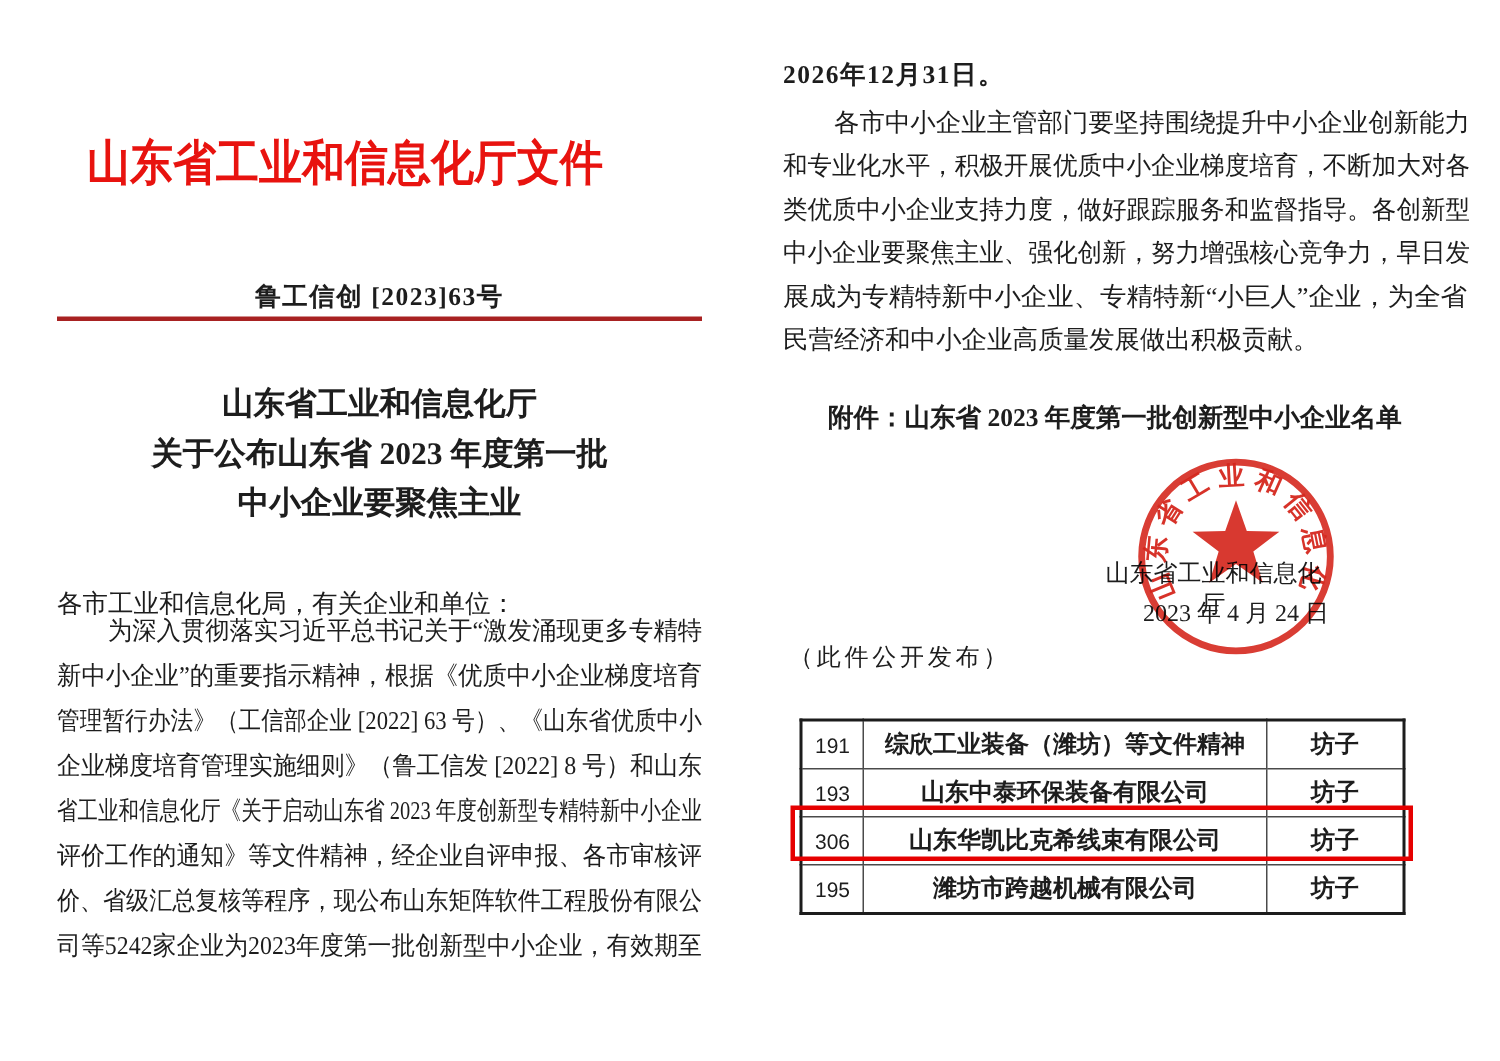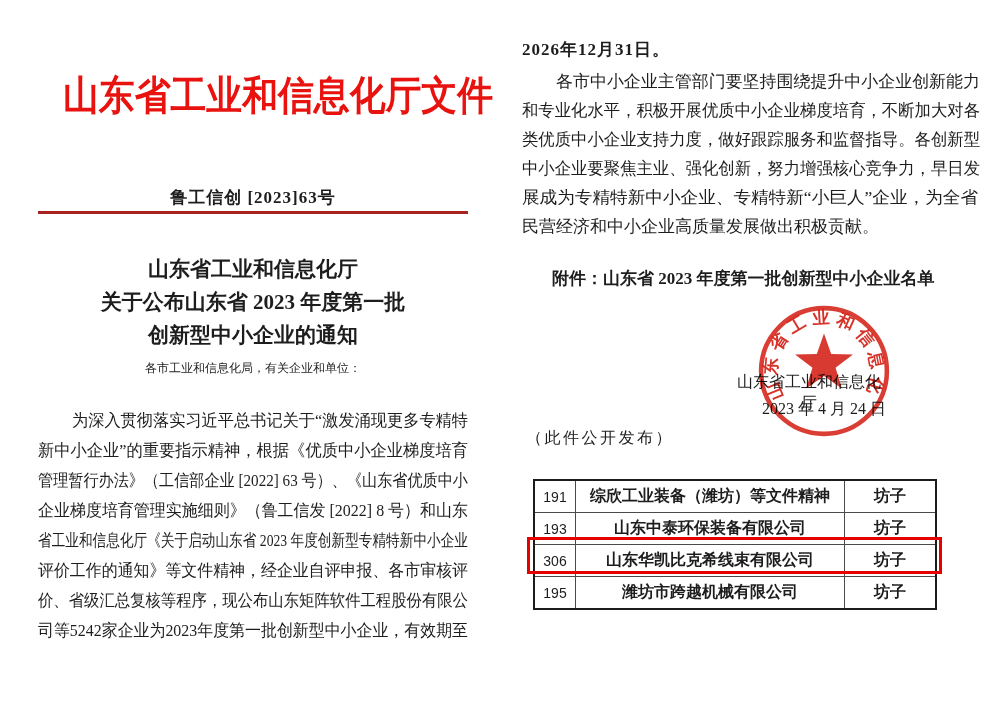--- a/index.html
+++ b/index.html
@@ -5,29 +5,29 @@
   html,body{margin:0;padding:0;background:#ffffff;}
   body{width:1000px;height:707px;overflow:hidden;
        font-family:"Liberation Serif","DejaVu Serif",serif;color:#1d1d1d;}
   .page{position:relative;width:1000px;height:707px;background:#fff;}
   .col{position:absolute;top:0;height:100%;}
   .col-left{left:38px;width:430px;}
   .col-right{left:522px;width:458px;}
   .abs{position:absolute;left:0;}
 
   
-  .red-header{top:72px;width:430px;text-align:right;
-              font-size:40px;line-height:48px;font-weight:900;
+  .red-header{top:84px;width:430px;text-align:left;
+              font-size:32px;line-height:48px;font-weight:900;
               color:var(--header-red,#e8130f);}
   .doc-number{top:186px;width:430px;text-align:center;font-size:17px;
               font-weight:600;letter-spacing:1px;}
   .red-rule{top:211px;width:430px;height:3px;background:var(--rule-red,#a82222);}
   .doc-title{top:253px;width:430px;text-align:center;font-size:21px;
              line-height:33px;font-weight:700;}
-  .salutation{top:360px;width:430px;font-size:12px;text-align:center;}
+  .salutation{top:391px;width:430px;font-size:17px;}
   .para-left{top:406px;width:430px;}
   .para-left .pline{height:30px;line-height:30px;font-size:17px;}
 
   
   .pline{overflow:visible;}
   .fl{display:inline-block;white-space:nowrap;transform-origin:left center;}
   .fl.center{transform-origin:center center;}
   .indent{padding-left:34px;}
 
   
@@ -63,21 +63,21 @@
       <span class="fl center" style="transform: scaleX(0.8958);">山东省工业和信息化厅文件</span>
     </div>
 
     <div class="abs doc-number">鲁工信创  [2023]63号</div>
 
     <div class="abs red-rule"></div>
 
     <div class="abs doc-title">
       <div>山东省工业和信息化厅</div>
       <div>关于公布山东省 2023 年度第一批</div>
-      <div>创新型中小企业的通知</div>
+      <div>中小企业要聚焦主业</div>
     </div>
 
     <div class="abs salutation">各市工业和信息化局，有关企业和单位：</div>
 
     <div class="abs para-left">
       <div class="pline indent"><span class="fl" style="transform: scaleX(0.953);">为深入贯彻落实习近平总书记关于“激发涌现更多专精特</span></div>
       <div class="pline"><span class="fl" style="transform: scaleX(0.9565);">新中小企业”的重要指示精神，根据《优质中小企业梯度培育</span></div>
       <div class="pline"><span class="fl" style="transform: scaleX(0.8901);">管理暂行办法》（工信部企业 [2022] 63 号）、《山东省优质中小</span></div>
       <div class="pline"><span class="fl" style="transform: scaleX(0.9397);">企业梯度培育管理实施细则》（鲁工信发 [2022] 8 号）和山东</span></div>
       <div class="pline"><span class="fl" style="transform: scaleX(0.803);">省工业和信息化厅《关于启动山东省 2023 年度创新型专精特新中小企业</span></div>

